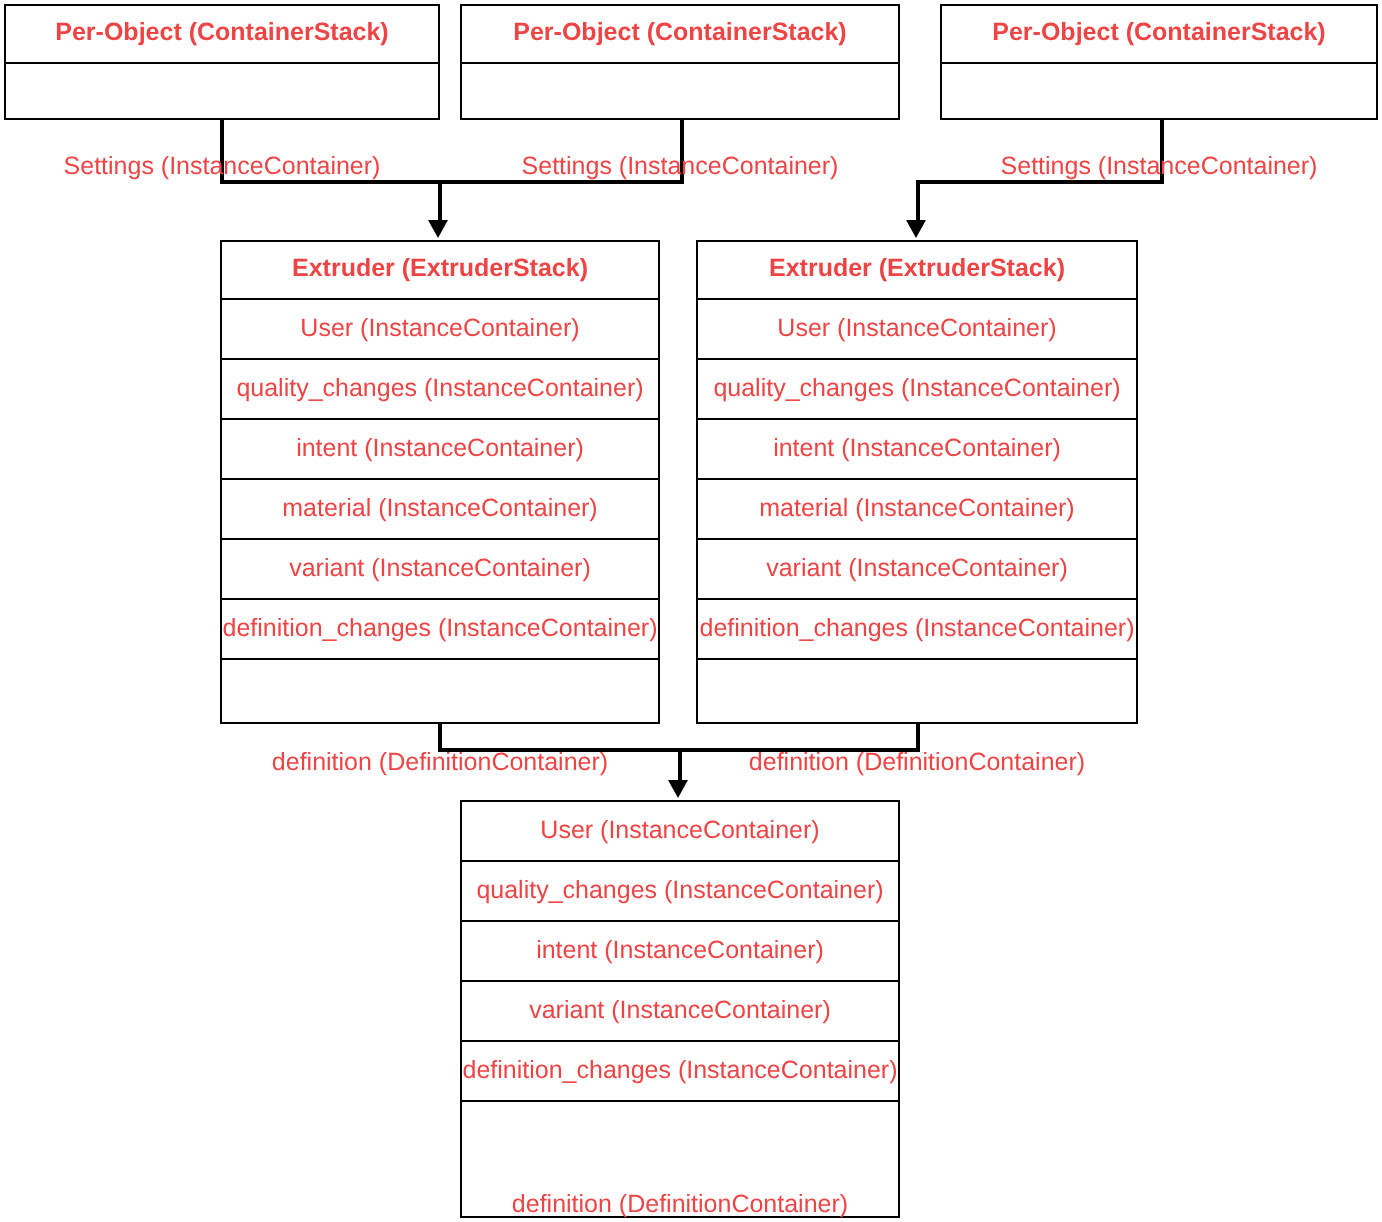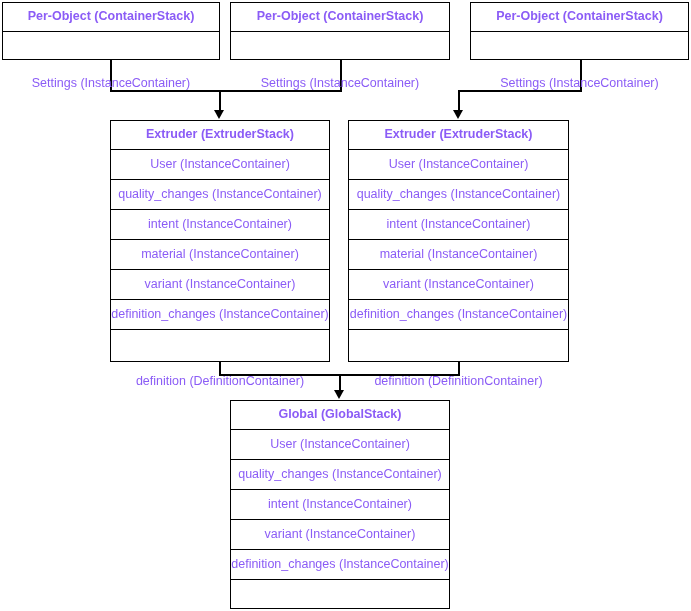--- a/index.html
+++ b/index.html
@@ -21,21 +21,21 @@
     border: 1.6px solid #000000;
     background: #ffffff;
     z-index: 2;
   }
   .row {
     box-sizing: border-box;
     display: flex;
     align-items: center;
     justify-content: center;
     text-align: center;
-    color: #8b5cf6;
+    color: #ef4444;
     font-size: 12.5px;
     line-height: 1.05;
     white-space: nowrap;
     border-bottom: 1.6px solid #000000;
   }
   .row:last-child {
     border-bottom: none;
     margin-top: 37px;
   }
   .row.header {
@@ -117,21 +117,20 @@
     <div class="row" style="height:30px;">definition (DefinitionContainer)</div>
   </div>
 
   <div class="ln v" style="left:219px; top:362px; height:14px;"></div>
   <div class="ln v" style="left:458px; top:362px; height:14px;"></div>
   <div class="ln h" style="left:219px; top:374px; width:241px;"></div>
   <div class="ln v" style="left:339px; top:374px; height:20px;"></div>
   <div class="arrow" style="left:334px; top:390px;"></div>
 
   <div class="stack-box" style="left:230px; top:400px; width:220px; height:209px;">
-    <div class="row header" style="height:29px;">Global (GlobalStack)</div>
     <div class="row" style="height:30px;">User (InstanceContainer)</div>
     <div class="row" style="height:30px;">quality_changes (InstanceContainer)</div>
     <div class="row" style="height:30px;">intent (InstanceContainer)</div>
     <div class="row" style="height:30px;">variant (InstanceContainer)</div>
     <div class="row" style="height:30px;">definition_changes (InstanceContainer)</div>
     <div class="row" style="height:30px;">definition (DefinitionContainer)</div>
   </div>
 
 </div>
 

